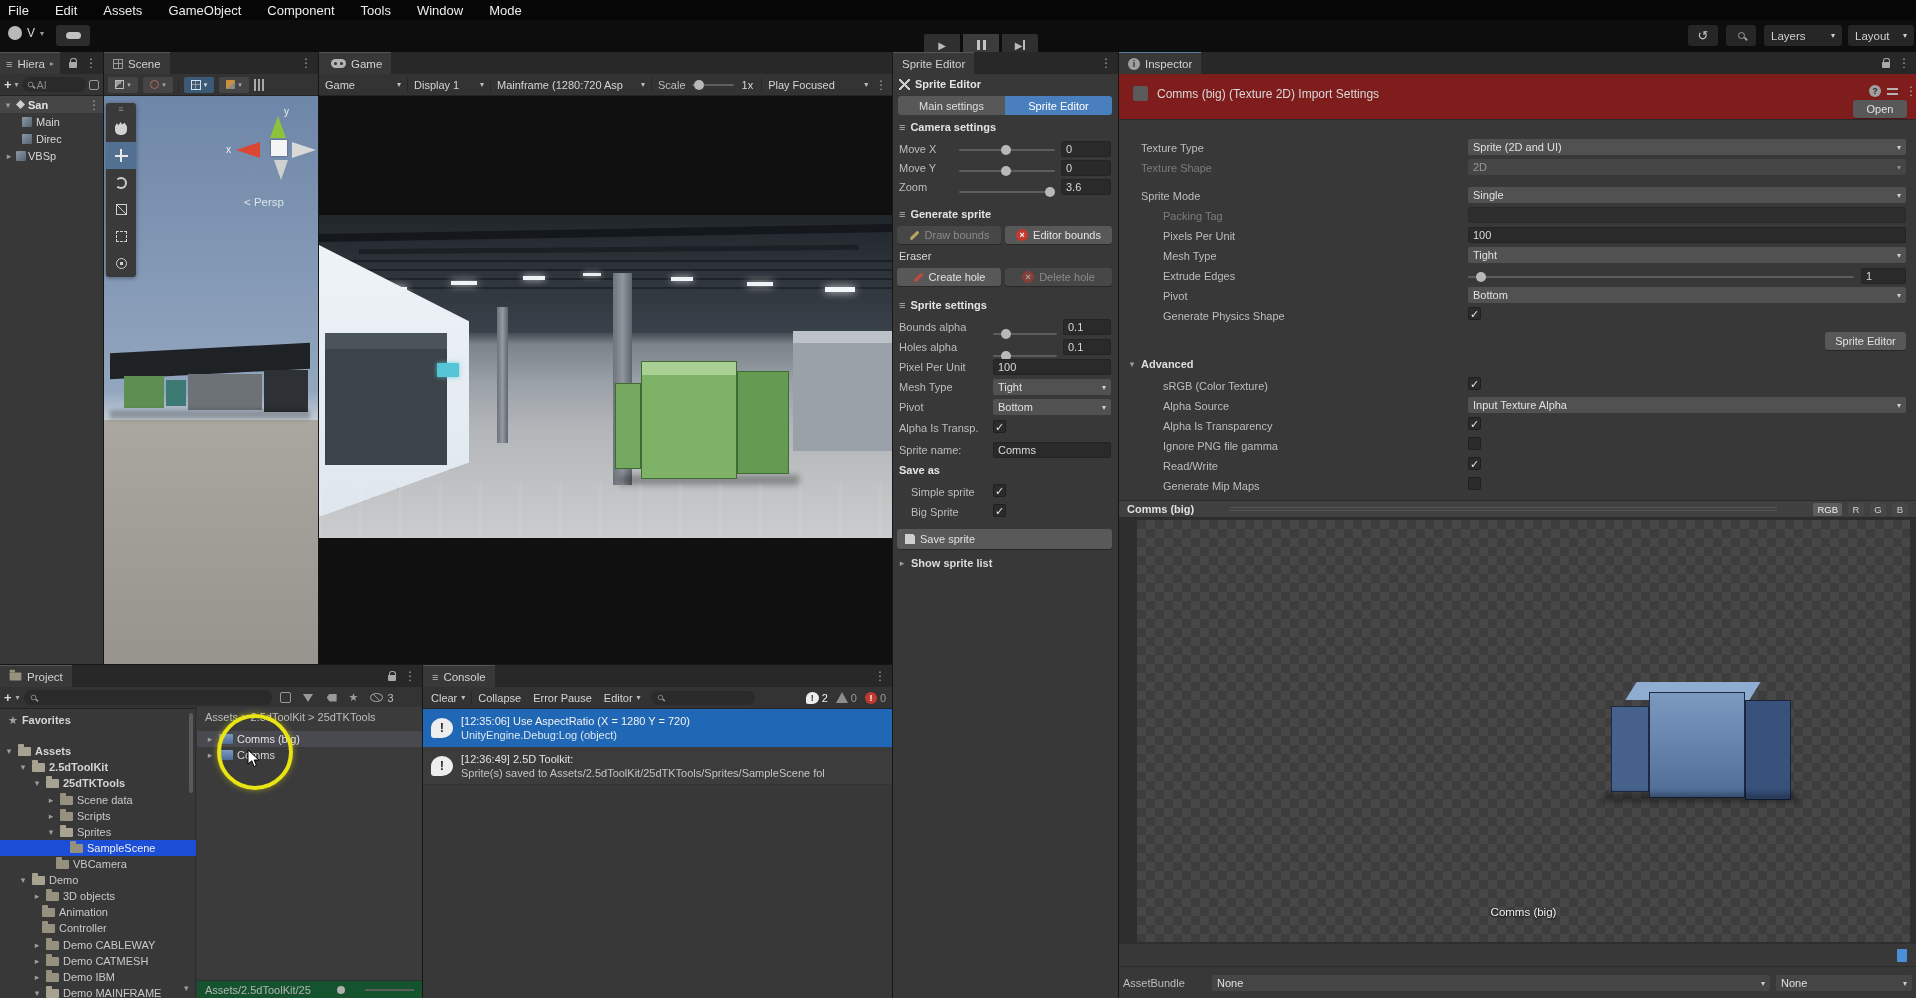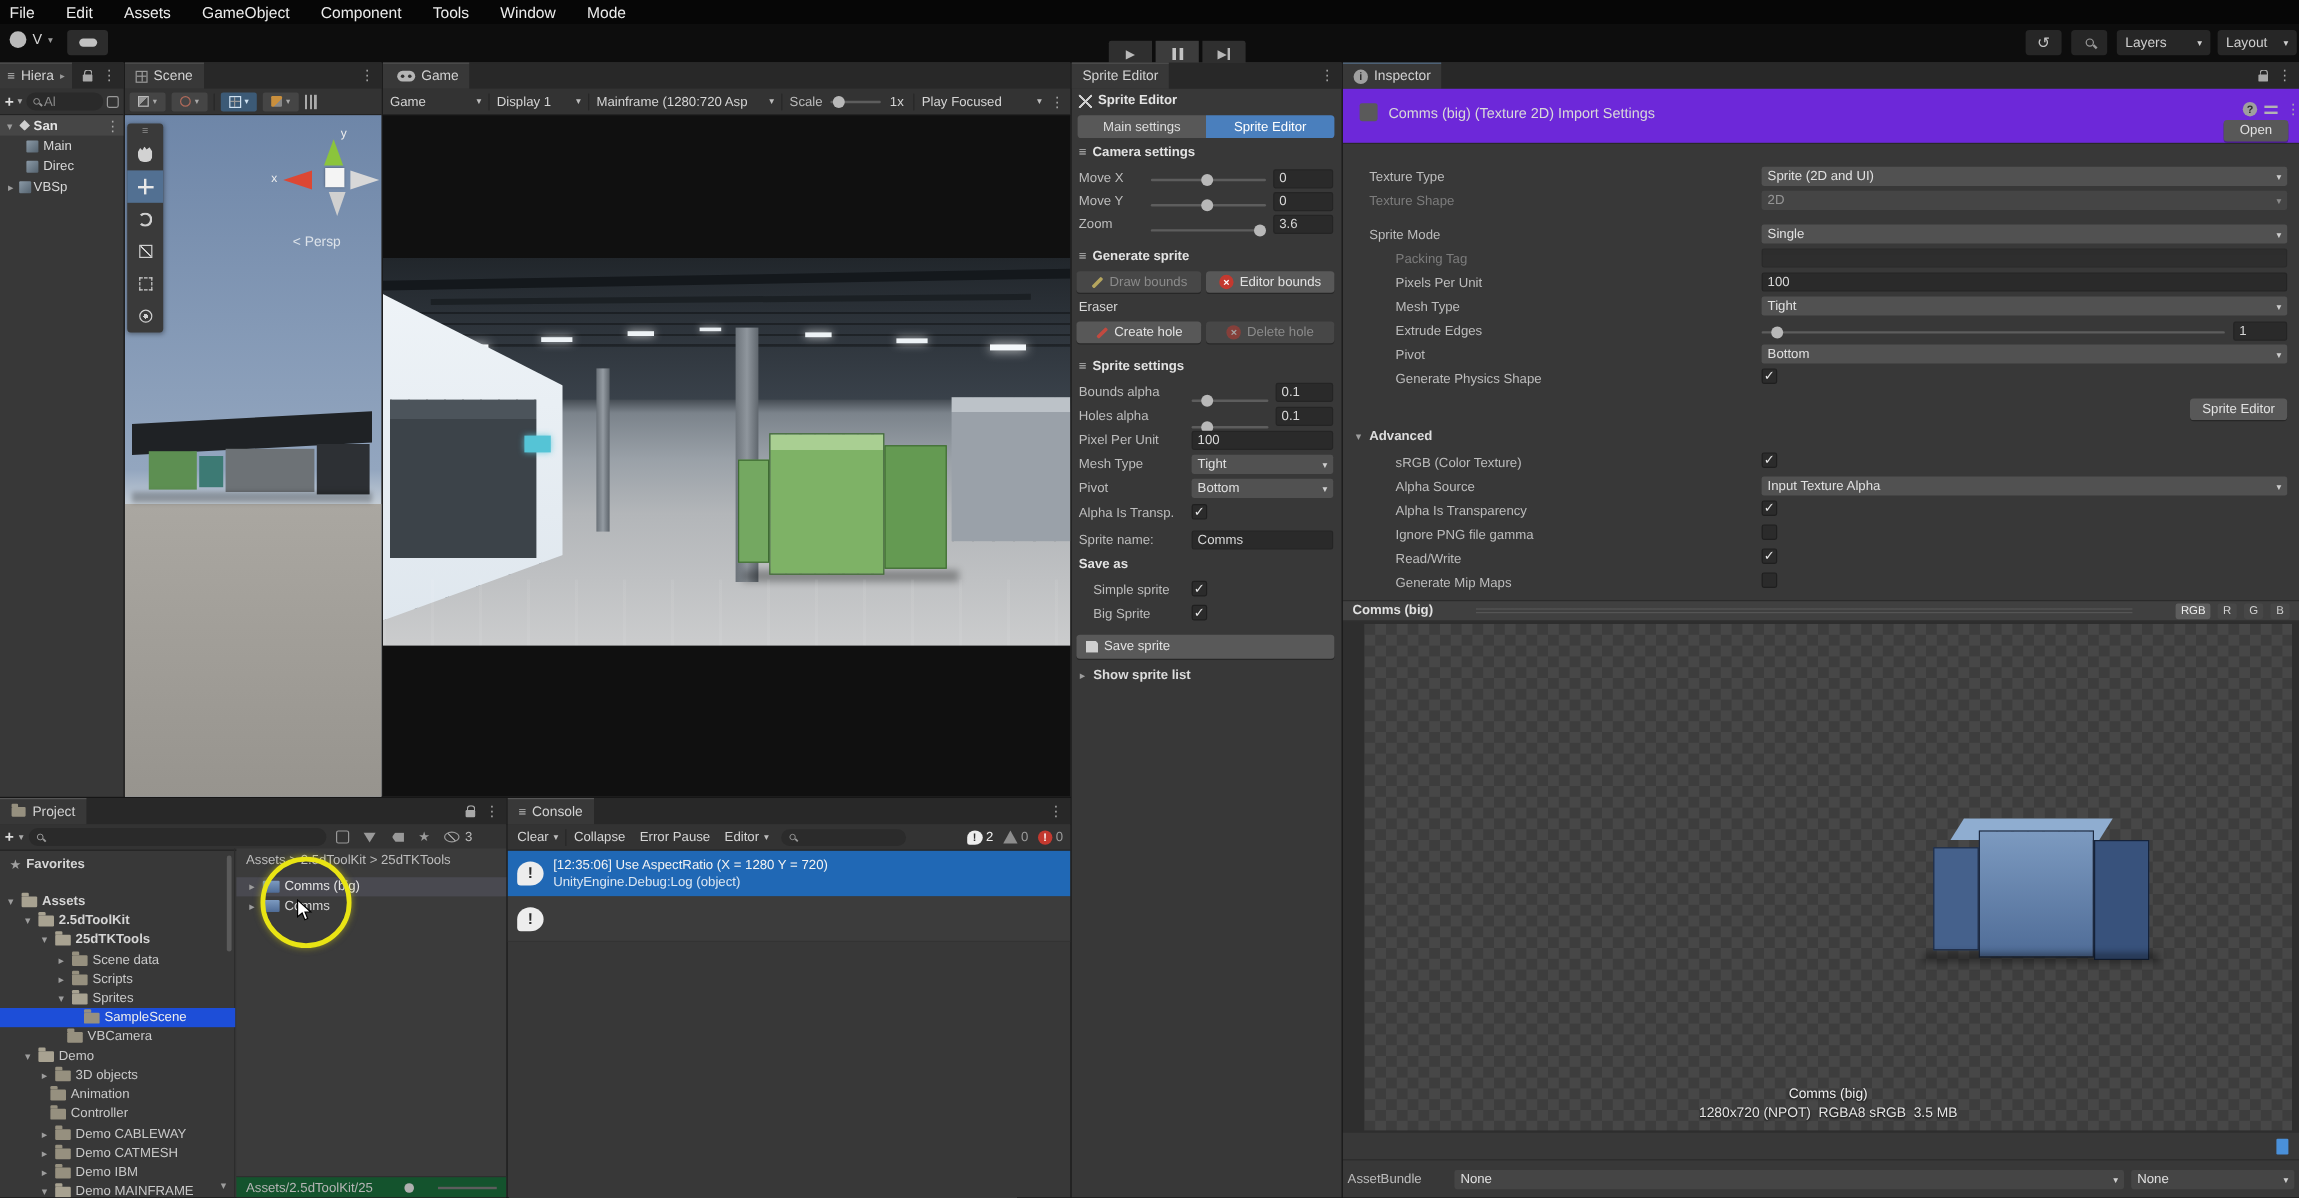--- a/index.html
+++ b/index.html
@@ -399,21 +399,21 @@
     <div class="tab blue">
         <span class="infoico">i</span>
         <span>Inspector</span>
       </div>
     <div class="tbright">
         <span class="lock"></span>
         <span class="dots">⋮</span>
       </div>
   </div>
 
-  <div class="r" style="left:0;top:22px;width:797px;height:46px;background:#6d28d9;border-bottom:1px solid #292929">
+  <div class="r" style="left:0;top:22px;width:797px;height:46px;background:#7f1d1d;border-bottom:1px solid #292929">
     <span class="r" style="left:14px;top:12px;width:15px;height:15px;background:#5a5a5a;border-radius:2px"></span>
     <span class="r" style="left:38px;top:13px;font-size:12px;color:#d9d9d9">Comms (big) (Texture 2D) Import Settings</span>
     <span class="r infoico" style="left:750px;top:11px">?</span>
     <span class="r" style="left:768px;top:12px;width:11px;height:11px;background:linear-gradient(#b3b3b3,#b3b3b3) 0 2px/100% 2px no-repeat,linear-gradient(#b3b3b3,#b3b3b3) 0 7px/100% 2px no-repeat"></span>
     <span class="r dots" style="left:786px;top:10px">⋮</span>
   </div>
   <div class="btn r" style="left:734px;top:48px;width:54px;height:18px">
       <span>Open</span>
     </div>
 
@@ -489,21 +489,20 @@
     <div class="checker r" style="left:18px;top:2px;width:773px;height:422px;position:absolute">
 
       <div class="r" style="left:458px;top:162px;width:210px;height:126px">
         <div class="r" style="left:36px;top:0;width:124px;height:18px;background:#8fadd0;transform:skewX(-32deg)"></div>
         <div class="r" style="left:16px;top:24px;width:38px;height:86px;background:#45618c;border:1px solid #1c2940"></div>
         <div class="r" style="left:54px;top:10px;width:96px;height:106px;background:linear-gradient(#7c9ac0,#4f6c97),repeating-linear-gradient(90deg,rgba(10,20,40,.35) 0 2px,transparent 2px 13px);border:1px solid #1c2940"></div>
         <div class="r" style="left:150px;top:18px;width:46px;height:100px;background:#38527c;border:1px solid #16233a"></div>
         <div class="r" style="left:8px;top:112px;width:196px;height:8px;background:rgba(0,0,0,.35);filter:blur(3px)"></div>
       </div>
       <div class="r" style="left:0;right:0;top:386px;width:100%;text-align:center;color:#f0f0f0;text-shadow:0 1px 2px #000;font-size:11.5px">Comms (big)</div>
-      <div class="r" style="left:0;right:0;top:402px;width:100%;text-align:center;color:#e4e4e4;text-shadow:0 1px 2px #000;font-size:11.5px;white-space:pre">1280x720 (NPOT)  RGBA8 sRGB  3.5 MB</div>
     </div>
   </div>
 
   <span class="r" style="left:778px;top:897px;width:10px;height:13px;background:#4a90d9;border-radius:1px"></span>
   <div class="r" style="left:0;top:914px;width:797px;height:32px;background:#383838;border-top:1px solid #2b2b2b">
     <span class="r lbl" style="left:4px;top:10px">AssetBundle</span>
     <div class="dd r" style="left:93px;top:8px;width:558px;background:#454545">
         <span>None</span>
         <span class="arr">▾</span>
       </div>
@@ -693,14 +692,18 @@
   </div>
   <div class="cmsg" style="top:44px;background:#2068b5">
     <span class="bubble">!</span>
     <div style="line-height:14px">
       <div style="color:#f2f2f2">[12:35:06] Use AspectRatio (X = 1280 Y = 720)</div>
       <div style="color:#dbe6f2">UnityEngine.Debug:Log (object)</div>
     </div>
   </div>
   <div class="cmsg" style="top:82px;background:#3c3c3c;border-bottom:1px solid #333">
     <span class="bubble">!</span>
+    <div style="line-height:14px;white-space:nowrap;overflow:hidden">
+      <div style="color:#e2e2e2">[12:36:49] 2.5D Toolkit:</div>
+      <div style="color:#c4c4c4">Sprite(s) saved to Assets/2.5dToolKit/25dTKTools/Sprites/SampleScene fol</div>
+    </div>
   </div>
 </div>
 
 </body></html>

